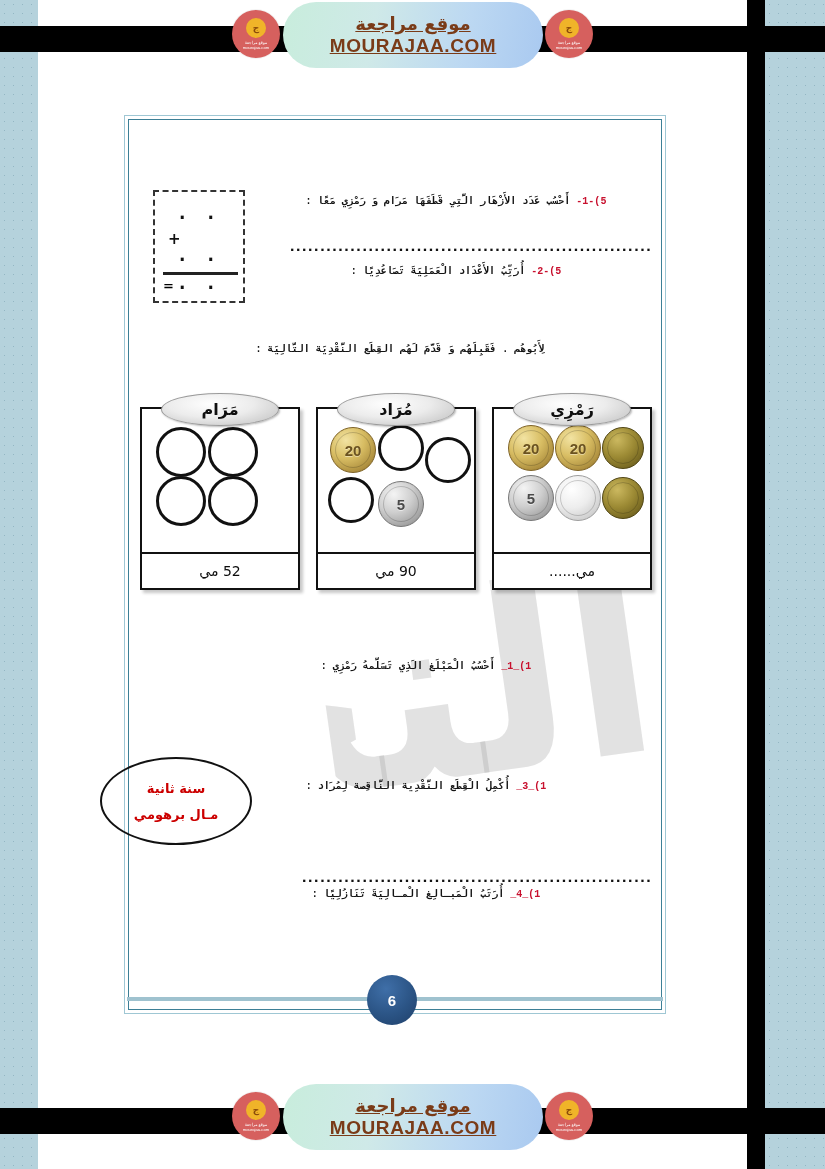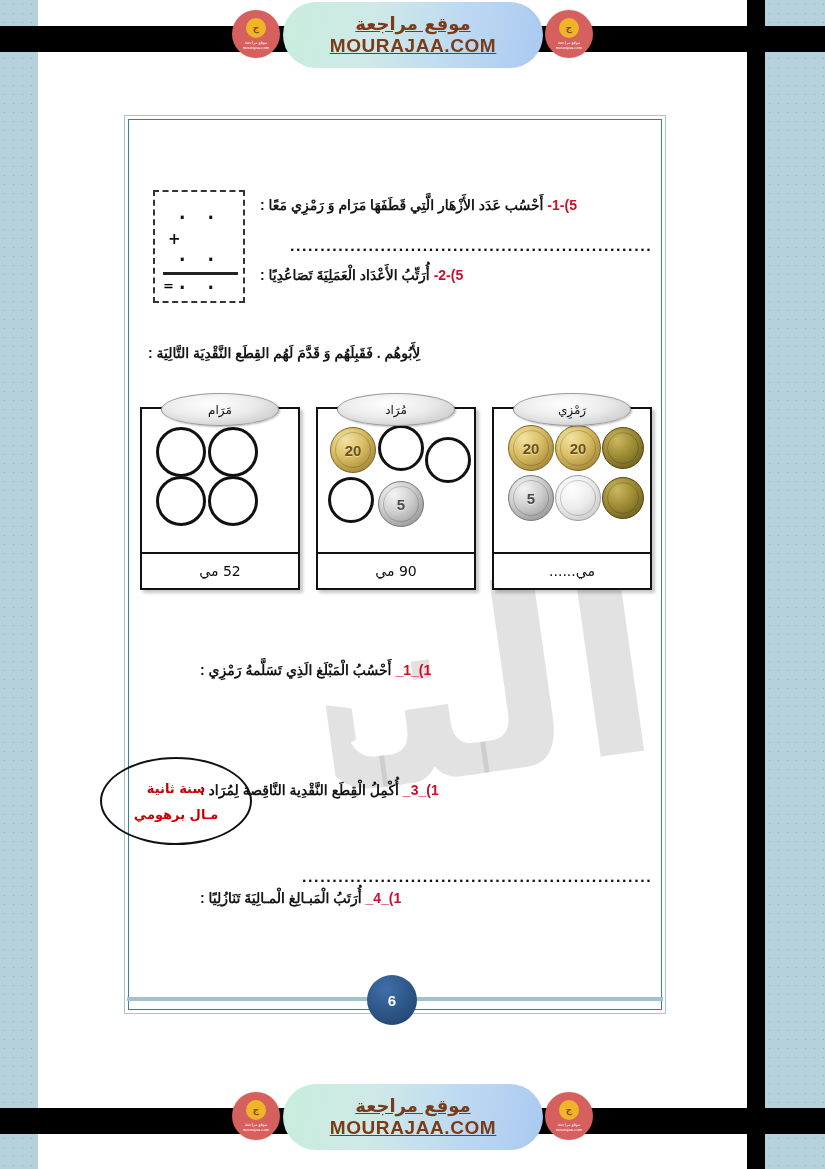--- a/index.html
+++ b/index.html
@@ -129,23 +129,23 @@
     z-index: 5;
   }
 
   .ar {
     font-family: "DejaVu Sans", sans-serif;
     direction: rtl; text-align: right;
   }
 
   
   .qline {
-    direction: rtl; text-align: left;
-    font-size: 14px; font-weight: bold; color: #141414;
-    font-family: Liberation Sans, sans-serif;
+    direction: rtl; text-align: center;
+    font-size: 10px; font-weight: bold; color: #141414;
+    font-family: Liberation Mono, monospace;
     line-height: 1.45;
   }
   .qnum { color: #c8102e; font-weight: bold; }
 
   .dots {
     direction: rtl; text-align: right;
     color: #111; font-size: 13px; font-weight: bold;
     letter-spacing: 1.1px; overflow: hidden; white-space: nowrap;
     font-family: "DejaVu Sans", sans-serif;
   }
@@ -180,21 +180,21 @@
     display: flex; justify-content: space-between;
   }
   .kid { position: relative; width: 160px; height: 197px; }
   .kid .namebubble {
     position: absolute; left: 50%; top: 0px;
     transform: translateX(-50%);
     width: 118px; height: 33px; border-radius: 50%;
     background: radial-gradient(ellipse at 42% 32%, #fefefe 0%, #ececec 45%, #bdbdbd 100%);
     border: 1px solid #9a9a9a;
     display: flex; align-items: center; justify-content: center;
-    font-size: 12px; font-weight: normal; color: #101010;
+    font-size: 16px; font-weight: bold; color: #101010;
     font-family: "DejaVu Sans", sans-serif;
     z-index: 3;
     box-shadow: 1px 1px 2px rgba(0,0,0,.28);
   }
   .kid .boxwrap {
     position: absolute; left: 0; top: 14px;
     width: 160px; height: 183px;
     border: 2.5px solid #111;
     background: #fff;
     box-shadow: 3px 3px 3px rgba(0,0,0,.22);

